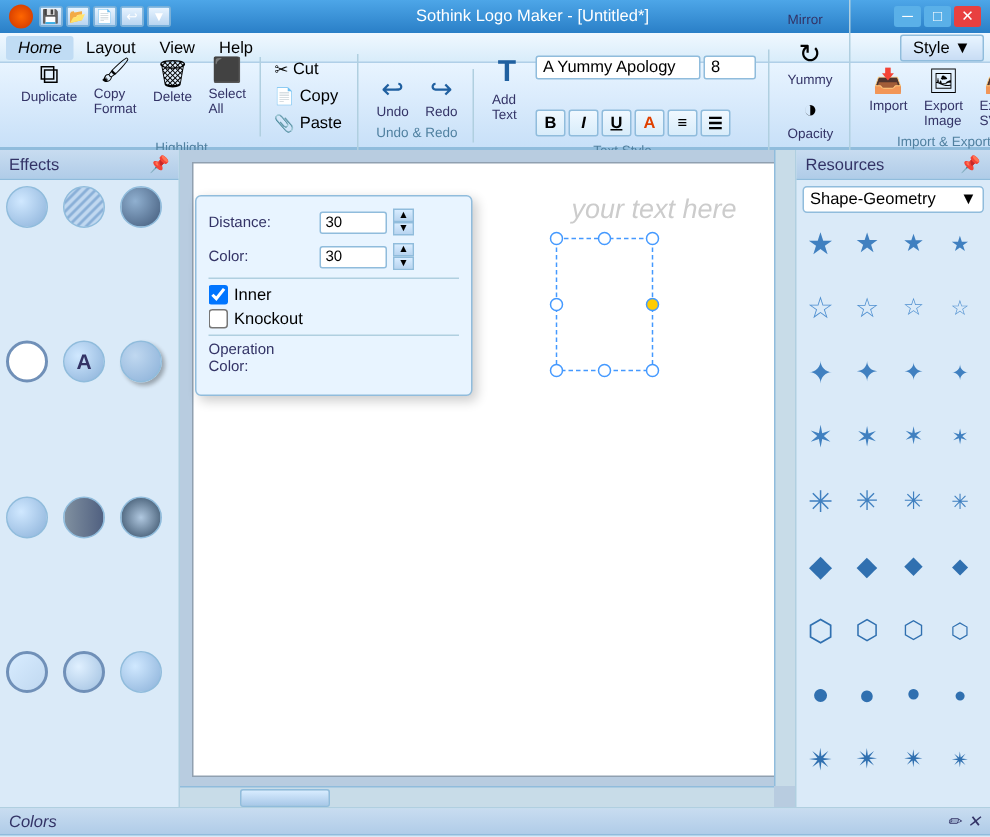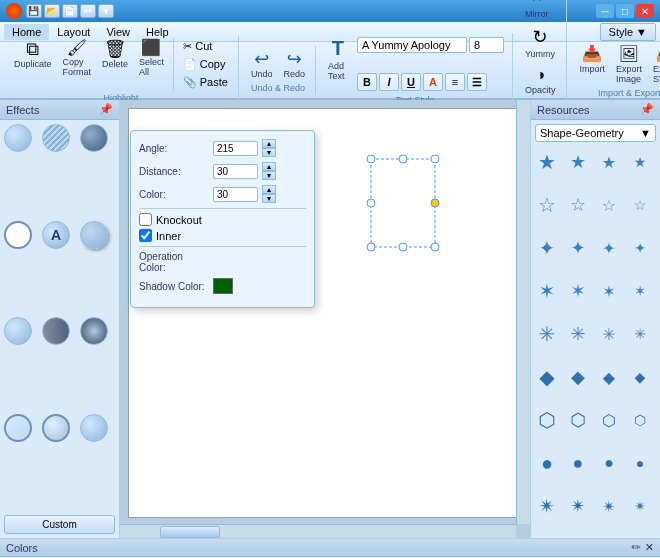--- a/index.html
+++ b/index.html
@@ -29,21 +29,21 @@
     
     .menu-bar {
       background: linear-gradient(to bottom, #f0f8ff, #d8ecfa);
       height: 20px;
       display: flex;
       align-items: center;
       padding: 0 4px;
       border-bottom: 1px solid #b0cfe8;
     }
     .menu-item { padding: 2px 8px; cursor: pointer; border-radius: 2px; }
-    .menu-item.active { background: #c0dcf4; }
+    .menu-item.active { background: #c0dcf4; font-style: italic; }
     .style-badge { margin-left: auto; padding: 2px 8px; background: linear-gradient(to bottom, #e8f4ff, #c8dcf4); border: 1px solid #90bcdc; border-radius: 2px; }
 
     
     .ribbon {
       background: linear-gradient(to bottom, #e8f4ff, #c8e0f8);
       border-bottom: 2px solid #90bcdc;
       display: flex;
       align-items: stretch;
       padding: 2px 4px;
       gap: 2px;
@@ -248,20 +248,21 @@
     }
     .colors-header {
       background: linear-gradient(to bottom, #c8dcf0, #b0cce8);
       padding: 2px 6px;
       font-size: 10px;
       color: #336;
       border-bottom: 1px solid #90bcdc;
       display: flex;
       align-items: center;
       justify-content: space-between;
+      font-style: italic;
     }
     .colors-content {
       display: flex;
       flex: 1;
       overflow: hidden;
     }
     .color-palette-section {
       padding: 4px;
       display: flex;
       flex-direction: column;
@@ -291,20 +292,21 @@
   <div class="title-bar-left">
     <div class="title-logo"></div>
     <div class="title-buttons-left">
       <div class="title-mini-btn">💾</div>
       <div class="title-mini-btn">📂</div>
       <div class="title-mini-btn">📄</div>
       <div class="title-mini-btn">↩</div>
       <div class="title-mini-btn">▼</div>
     </div>
   </div>
+  <span class="title-text">Sothink Logo Maker - [Untitled*]</span>
   <div class="title-controls">
     <div class="title-ctrl-btn min">─</div>
     <div class="title-ctrl-btn max">□</div>
     <div class="title-ctrl-btn close">✕</div>
   </div>
 </div>
 
 <div class="menu-bar">
   <div class="menu-item active">Home</div>
   <div class="menu-item">Layout</div>
@@ -445,27 +447,27 @@
       <div class="effect-item effect-outlined"></div>
       <div class="effect-item effect-a">A</div>
       <div class="effect-item effect-shadow"></div>
       <div class="effect-item effect-plain"></div>
       <div class="effect-item" style="background:linear-gradient(to right, #8090a0, #506080); border-radius:50%;"></div>
       <div class="effect-item" style="background:radial-gradient(circle, #b0c8e0, #304860); border-radius:50%;"></div>
       <div class="effect-item effect-outlined" style="background:linear-gradient(135deg, #d8ecff, #c0d8f0);"></div>
       <div class="effect-item" style="background:radial-gradient(circle at 35% 35%, #e0f0ff, #a0c0e0); border-radius:50%; border: 2px solid #7090b8;"></div>
       <div class="effect-item" style="background:radial-gradient(circle at 35% 35%, #d0e8ff, #8ab0d8); border-radius:50%;"></div>
     </div>
-    <div class="custom-btn">Custom</div>
   </div>
 
   <div class="canvas-area">
     <div class="canvas-bg">
       <div class="logo-canvas-area">
 
+        <div style="position:absolute; top:20px; right:30px; color:#cccccc; font-size:18px; font-style:italic;">your text here</div>
 
         <svg style="position:absolute; top:40px; left:10px; width:360px; height:120px;">
           <defs>
             <linearGradient id="pinkGrad" x1="0" y1="0" x2="0" y2="1">
               <stop offset="0%" stop-color="#f050b0"></stop>
               <stop offset="50%" stop-color="#ff80d0"></stop>
               <stop offset="100%" stop-color="#e03090"></stop>
             </linearGradient>
             <linearGradient id="greenGrad" x1="0" y1="0" x2="0" y2="1">
               <stop offset="0%" stop-color="#50d870"></stop>
@@ -484,59 +486,47 @@
           <circle cx="296" cy="54" r="4" fill="#ffcc00" stroke="#4499ff" stroke-width="1"></circle>
           <circle cx="232" cy="98" r="4" fill="white" stroke="#4499ff" stroke-width="1"></circle>
           <circle cx="264" cy="98" r="4" fill="white" stroke="#4499ff" stroke-width="1"></circle>
           <circle cx="296" cy="98" r="4" fill="white" stroke="#4499ff" stroke-width="1"></circle>
         </svg>
       </div>
     </div>
 
     <div class="popup-panel">
       <div class="popup-row">
-        <span class="popup-label">Angle:</span>
-        <input class="popup-input" type="text" value="215" style="">
-        <div class="popup-spin">
-          <div class="spin-btn">▲</div>
-          <div class="spin-btn">▼</div>
-        </div>
-      </div>
-      <div class="popup-row">
         <span class="popup-label">Distance:</span>
         <input class="popup-input" type="text" value="30" style="">
         <div class="popup-spin">
           <div class="spin-btn">▲</div>
           <div class="spin-btn">▼</div>
         </div>
       </div>
       <div class="popup-row">
         <span class="popup-label">Color:</span>
         <input class="popup-input" type="text" value="30" style="">
         <div class="popup-spin">
           <div class="spin-btn">▲</div>
           <div class="spin-btn">▼</div>
         </div>
       </div>
       <div class="popup-divider"></div>
       <div class="popup-checkbox-row">
+        <input type="checkbox" checked="" style="">
+        <span>Inner</span>
+      </div>
+      <div class="popup-checkbox-row">
         <input type="checkbox" style="">
         <span>Knockout</span>
-      </div>
-      <div class="popup-checkbox-row">
-        <input type="checkbox" checked="" style="">
-        <span>Inner</span>
       </div>
       <div class="popup-divider"></div>
       <div class="popup-row">
         <span class="popup-label">Operation Color:</span>
-      </div>
-      <div class="popup-row">
-        <span class="popup-label">Shadow Color:</span>
-        <div class="color-swatch" style="background:#006000;"></div>
       </div>
     </div>
 
     <div class="canvas-scrollbar-h" style="bottom:0; left:0; right:14px; position:absolute; height:14px; background:#c8dce8; border-top: 1px solid #90bcdc;">
       <div class="scroll-thumb-h"></div>
     </div>
 
     <div class="canvas-scrollbar-v"></div>
   </div>
 

